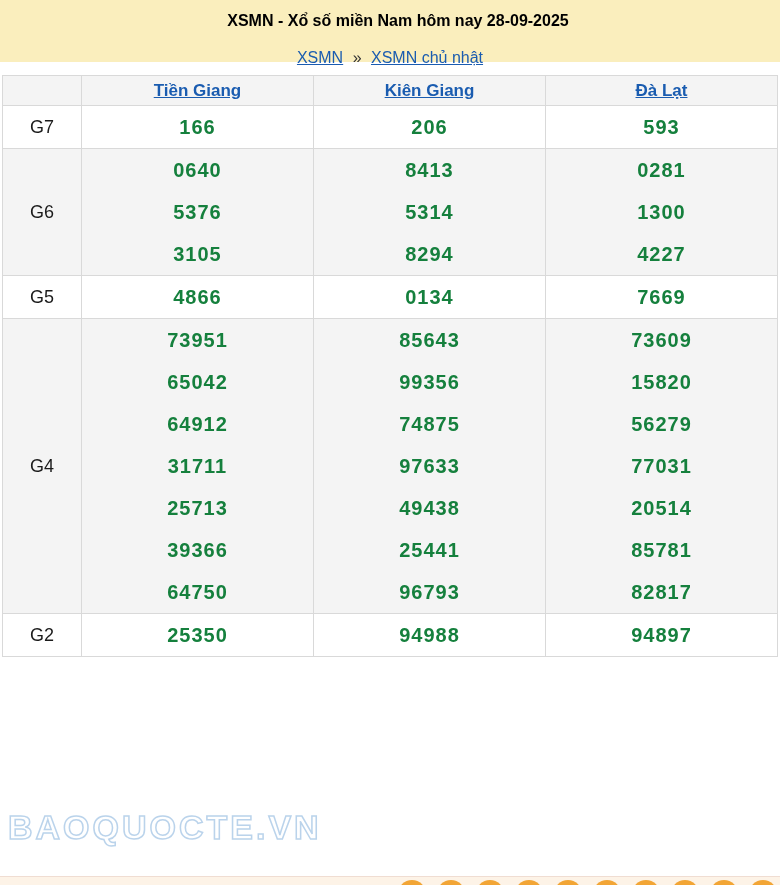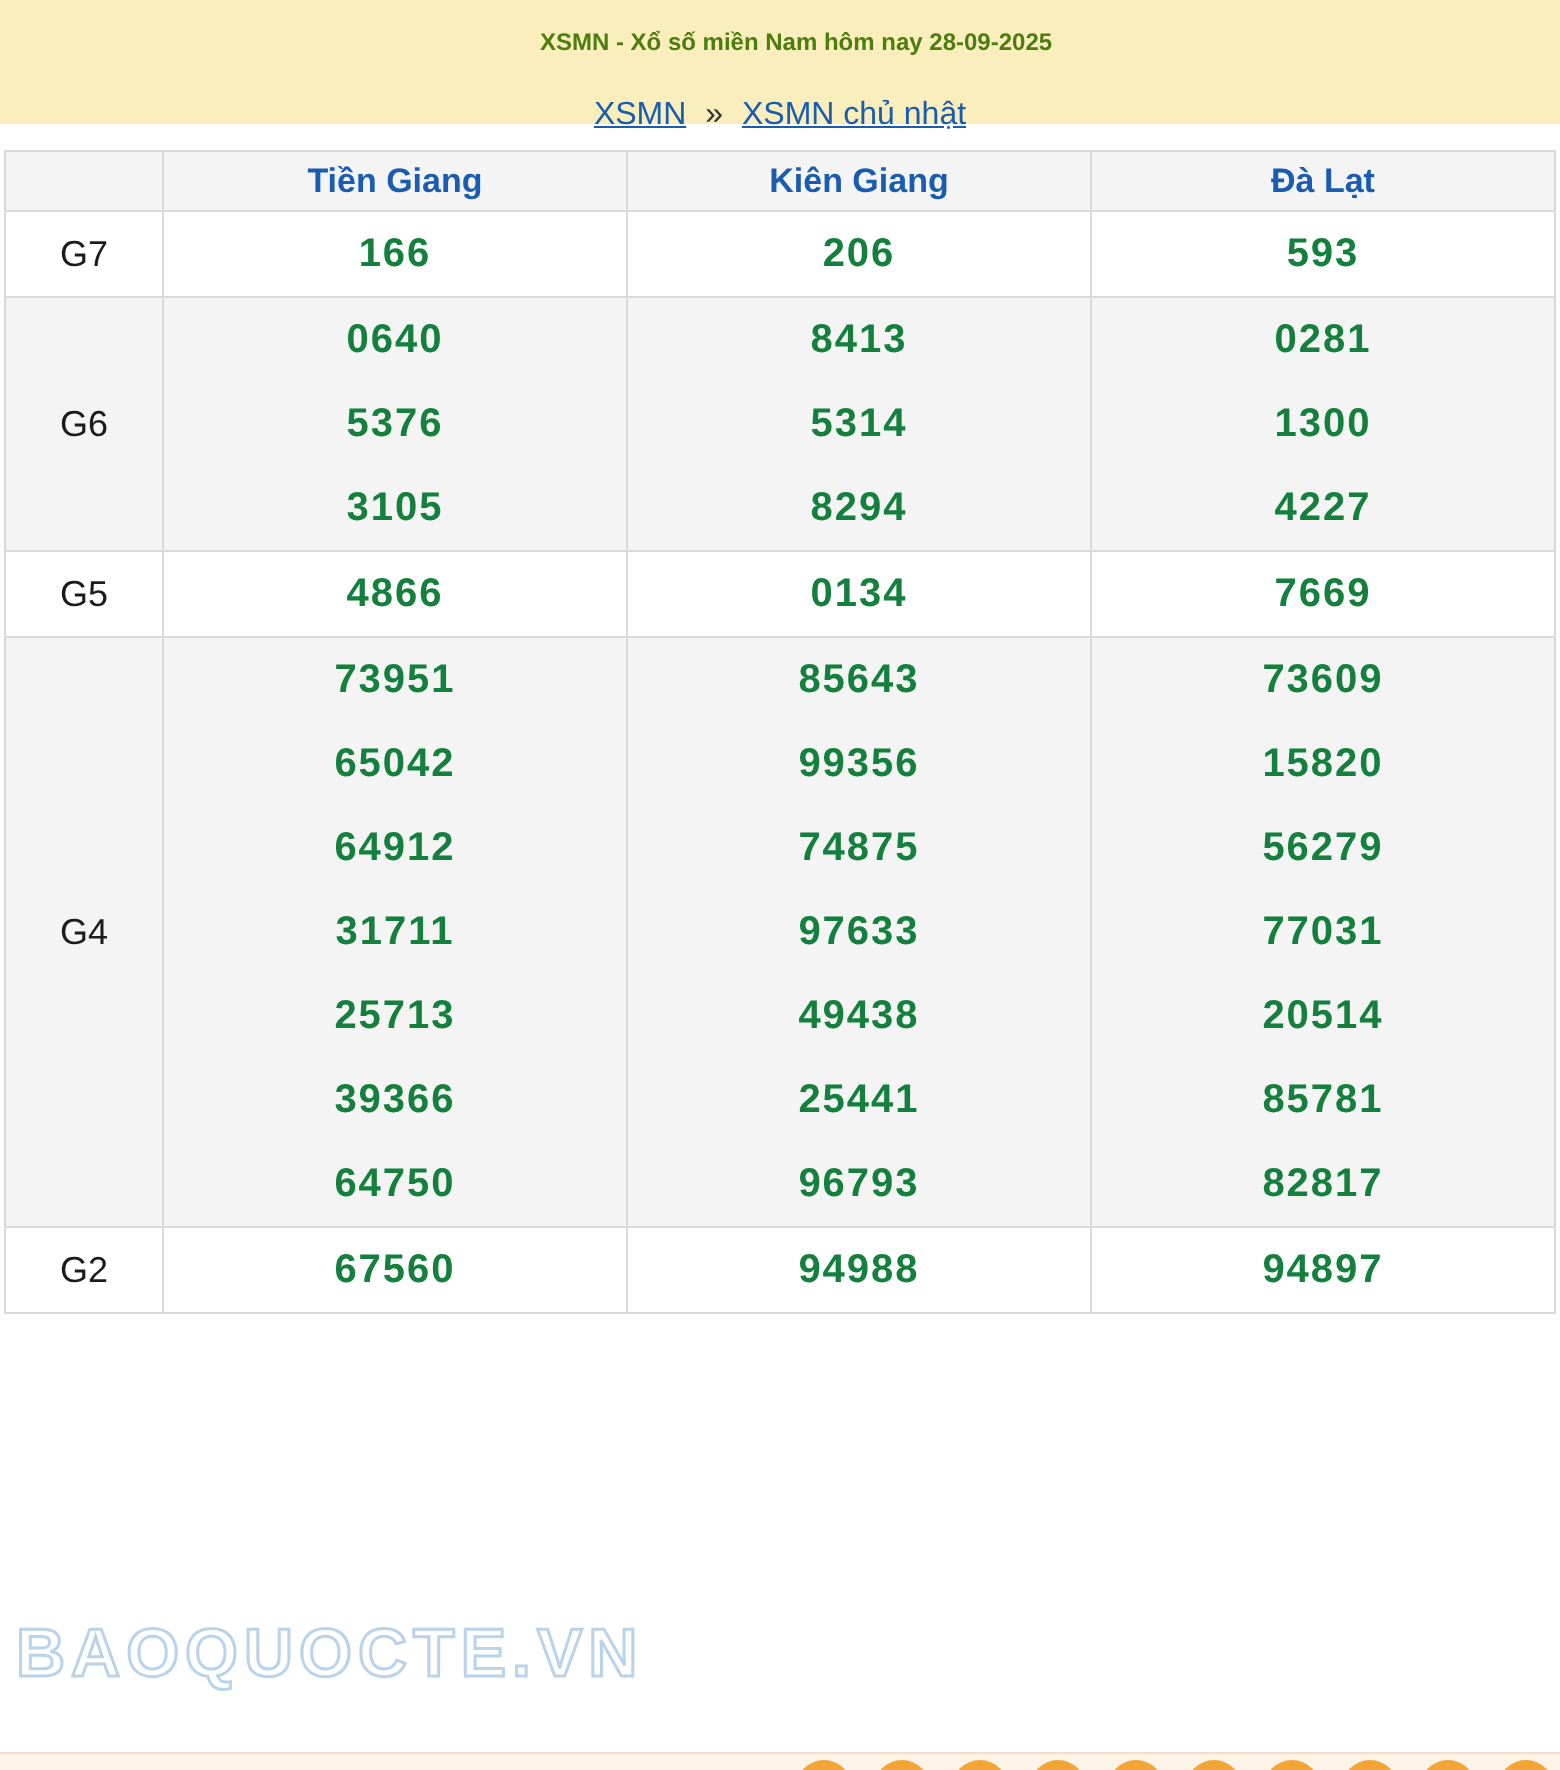--- a/index.html
+++ b/index.html
@@ -19,21 +19,21 @@
     font-family:"Liberation Sans","DejaVu Sans",sans-serif;
   }
   
   .banner{
     background:var(--banner-bg);
     height:62px;width:100%;
     text-align:center;
     padding-top:9px;
   }
   .banner .title{
-    font-size:12px;font-weight:bold;color:#4d7c0f;
+    font-size:16px;font-weight:bold;color:#000000;
     line-height:24px;
     margin-left:16px;
   }
   .breadcrumb{
     margin-top:15px;
     font-size:16px;line-height:20px;color:#222;
   }
   .breadcrumb a{
     color:var(--link-blue);
     text-decoration:underline;
@@ -52,20 +52,21 @@
     text-align:center;
     padding:0;
     vertical-align:middle;
   }
   col.label-col{width:79px;}
   thead tr{height:30px;background:var(--stripe);}
   thead a{
     color:var(--link-blue);
     font-weight:bold;
     font-size:17px;
+    text-decoration:underline;
     cursor:pointer;
   }
   tbody tr:nth-child(even){background:var(--stripe);}
   td.label{
     font-size:18px;
     color:#1b1b1b;
     font-weight:normal;
   }
   .num{
     height:42px;
@@ -204,21 +205,21 @@
             <div class="num">56279</div>
             <div class="num">77031</div>
             <div class="num">20514</div>
             <div class="num">85781</div>
             <div class="num">82817</div>
           </td>
         </tr>
         <tr class="row-g2">
           <td class="label">G2</td>
           <td>
-            <div class="num">67560</div>
+            <div class="num">25350</div>
           </td>
           <td>
             <div class="num">94988</div>
           </td>
           <td>
             <div class="num">94897</div>
           </td>
         </tr>
       </tbody>
   </table>

